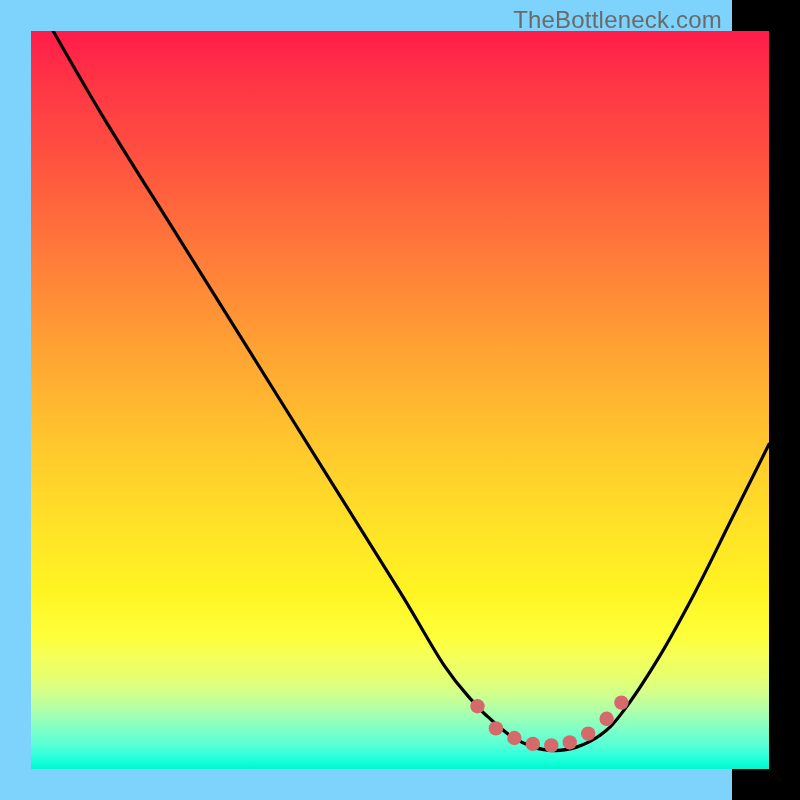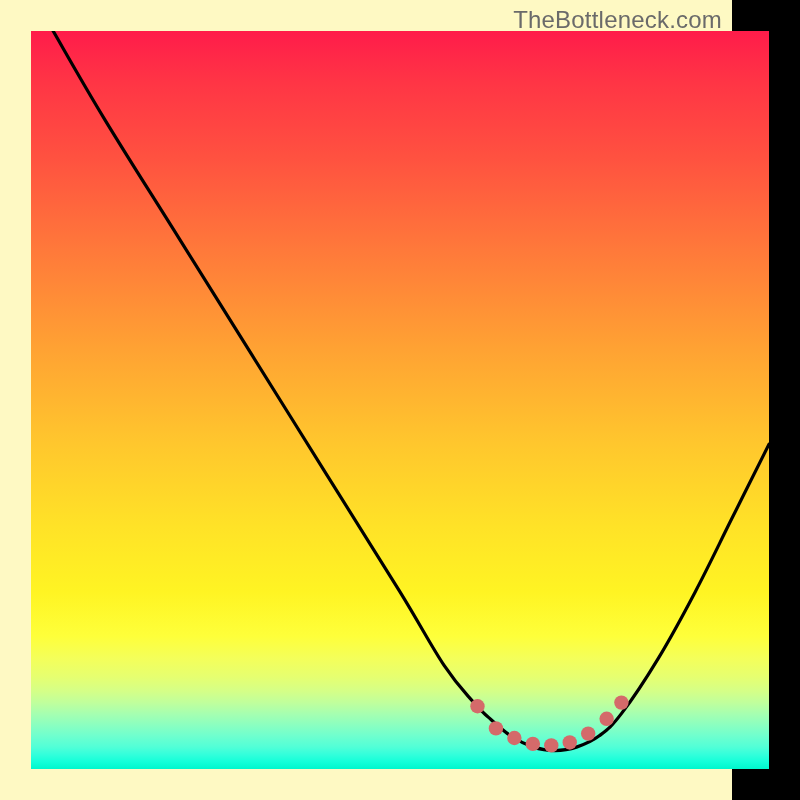--- a/index.html
+++ b/index.html
@@ -8,21 +8,21 @@
     width: 800px;
     height: 800px;
     background: #000;
     overflow: hidden;
     font-family: Arial, Helvetica, sans-serif;
   }
   .frame {
     position: relative;
     width: 732px;
     height: 800px;
-    background: #fef9c3;
+    background: #7dd3fc;
   }
   .watermark {
     position: absolute;
     top: 6px;
     right: 10px;
     color: #6a6a6a;
     font-size: 24px;
     font-weight: 500;
     letter-spacing: 0.2px;
     z-index: 10;

